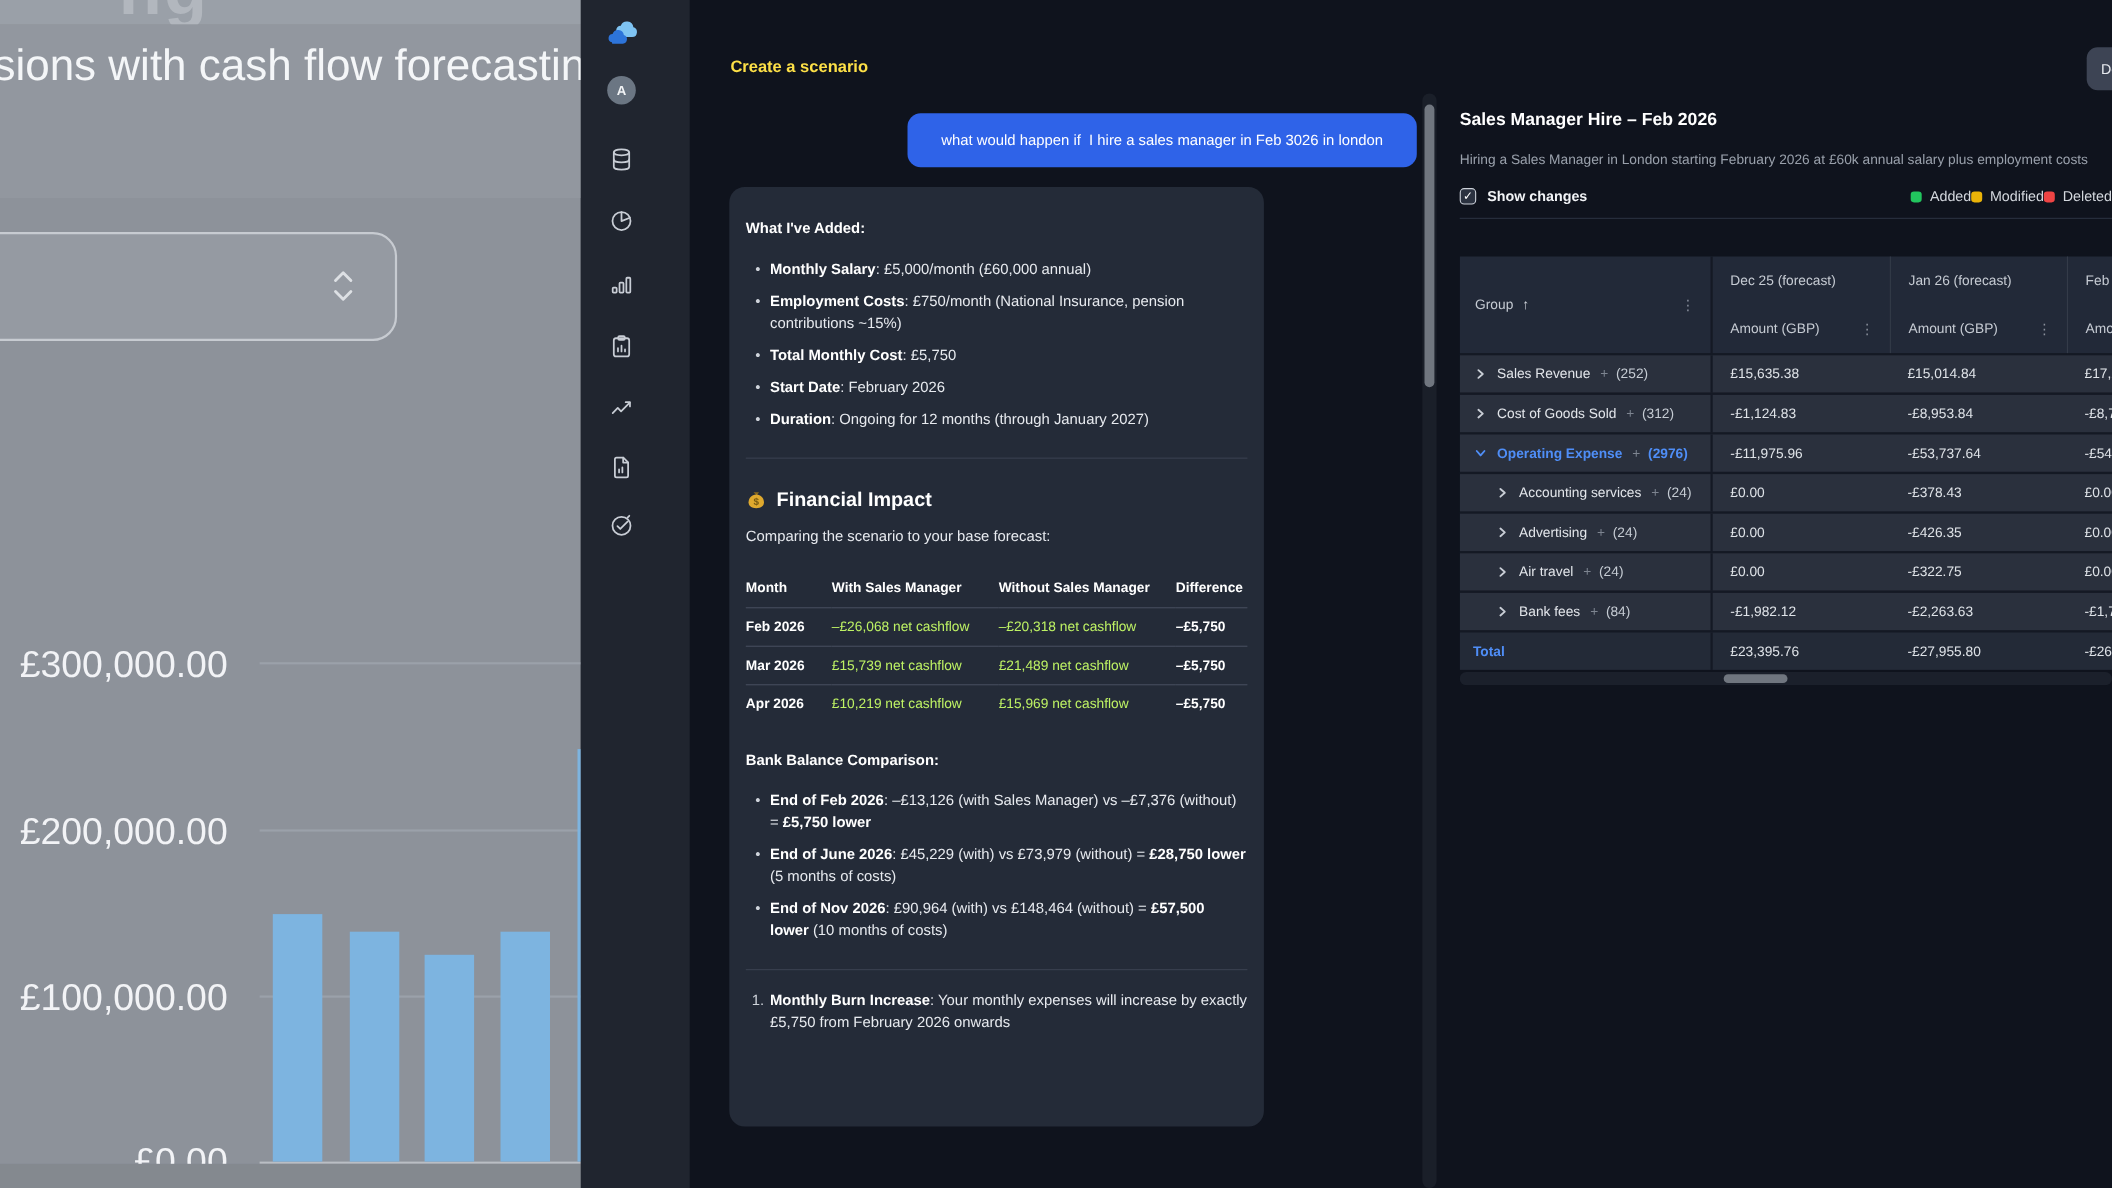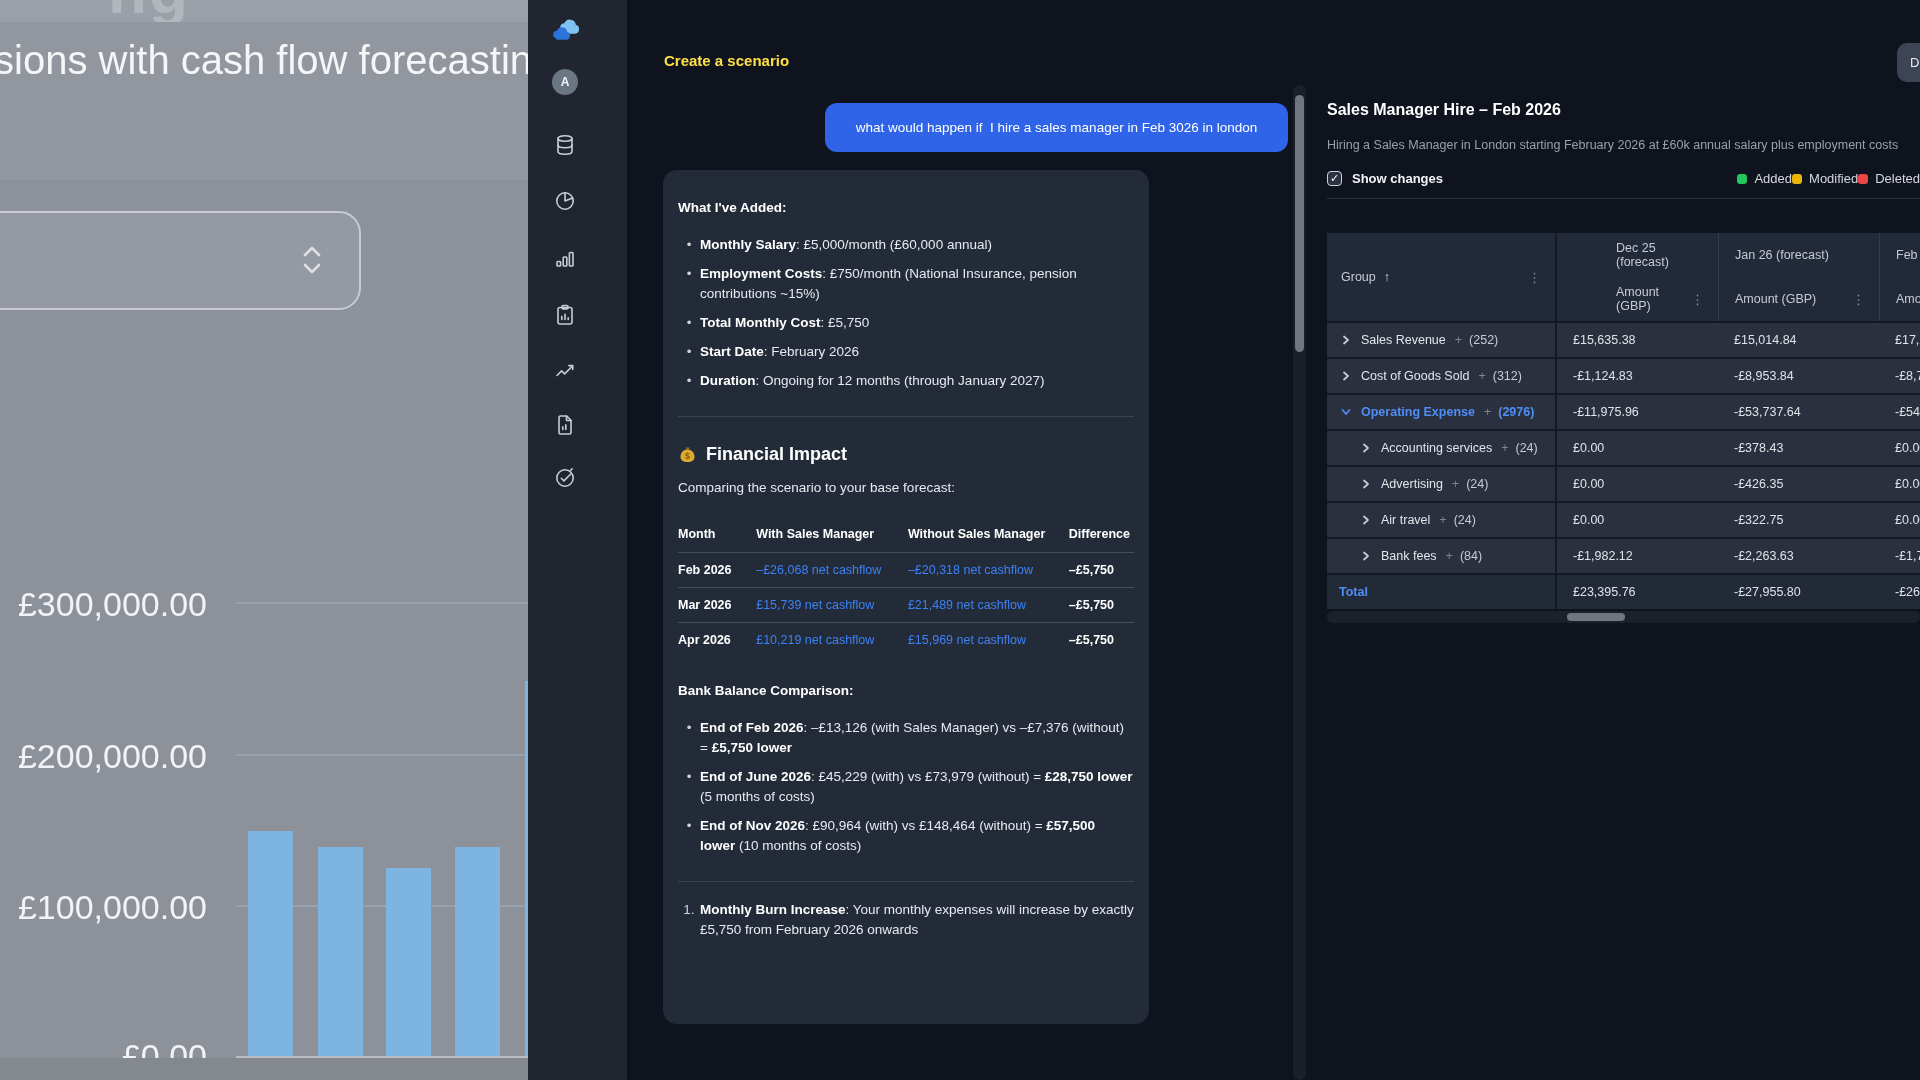--- a/index.html
+++ b/index.html
@@ -42,21 +42,21 @@
   .r-p{margin:0 0 0 0;}
   .r-h{display:flex;align-items:center;gap:9px;font-size:18px;font-weight:700;color:#ffffff;margin:27px 0 0 0;}
   .r-sub{font-weight:700;color:#ffffff;margin:14px 0 0 0;}
   .r-ul{margin:17px 0 0 0;}
   .r-li{display:flex;margin:0 0 9px 0;}
   .r-li .marker{width:22px;flex:0 0 22px;text-align:center;color:#cfd4db;}
   .r-li .li-text{flex:1;}
   .r-hr{border:none;height:1px;background:#3a4150;margin:25px 0 0 0;}
   .mini-table{margin:21px 0 0 0;width:100%;border-collapse:collapse;font-size:12.5px;}
   .mini-table th{font-weight:700;color:#ffffff;text-align:left;padding:5px 4px 8px 0;}
-  .mini-table td{padding:7px 4px 7px 0;border-top:1px solid #454d5c;color:#3b82f6;}
+  .mini-table td{padding:7px 4px 7px 0;border-top:1px solid #454d5c;color:#bef264;}
   .mini-table .c-month{width:77px;font-weight:700;color:#fff;}
   .mini-table .c-with{width:155px;}
   .mini-table .c-without{width:165px;}
   .mini-table .c-diff{width:59px;font-weight:700;color:#fff;}
   .emoji-ic{width:19px;height:19px;flex:0 0 19px;}
 
   
   .right-panel{position:absolute;left:1327px;top:94px;width:593px;}
   .rp-title{font-size:16px;font-weight:700;color:#ffffff;margin-top:7px;}
   .rp-subtitle{font-size:12.5px;color:#99a0ab;margin-top:19px;}
@@ -70,21 +70,21 @@
   .rp-divider{height:1px;background:#2a3140;margin-top:12px;width:593px;}
 
   .grid{margin-top:34px;width:593px;overflow:hidden;position:relative;font-size:12.5px;}
   .grid-inner{width:713px;}
   .grid-head{display:flex;background:#222938;height:88px;}
   .gh-group{width:230px;flex:0 0 230px;box-sizing:border-box;border-right:2px solid #141924;
             display:flex;align-items:center;padding:0 14px;color:#c6cbd3;}
   .gh-group .sort{margin-left:8px;color:#d0d4db;}
   .gh-group .kebab{margin-left:auto;}
   .vcol{width:161px;flex:0 0 161px;box-sizing:border-box;border-left:1px solid #343b49;display:flex;flex-direction:column;color:#c6cbd3;}
-  .vcol:first-of-type{border-left:none;padding-left:43px;}
+  .vcol:first-of-type{border-left:none;}
   .vh-top,.vh-bot{height:44px;display:flex;align-items:center;padding:0 14px 0 16px;box-sizing:border-box;}
   .vh-bot .kebab{margin-left:auto;}
   .kebab{color:#8a909c;font-size:13px;cursor:pointer;line-height:1;}
   .grid-row{display:flex;background:#2a303d;height:34px;border-top:2px solid #141924;align-items:stretch;}
   .grid-row.total{background:#232a37;}
   .gc-group{width:230px;flex:0 0 230px;box-sizing:border-box;border-right:2px solid #141924;display:flex;align-items:center;color:#e2e5ea;}
   .gc-group .chev{width:10px;height:10px;flex:0 0 10px;display:flex;align-items:center;cursor:pointer;color:#c9ced6;}
   .gc-group .chev svg{display:block;}
   .gc-group .chev.open svg{transform:rotate(90deg);}
   .gc-group .lbl{margin-left:10px;white-space:nowrap;}

